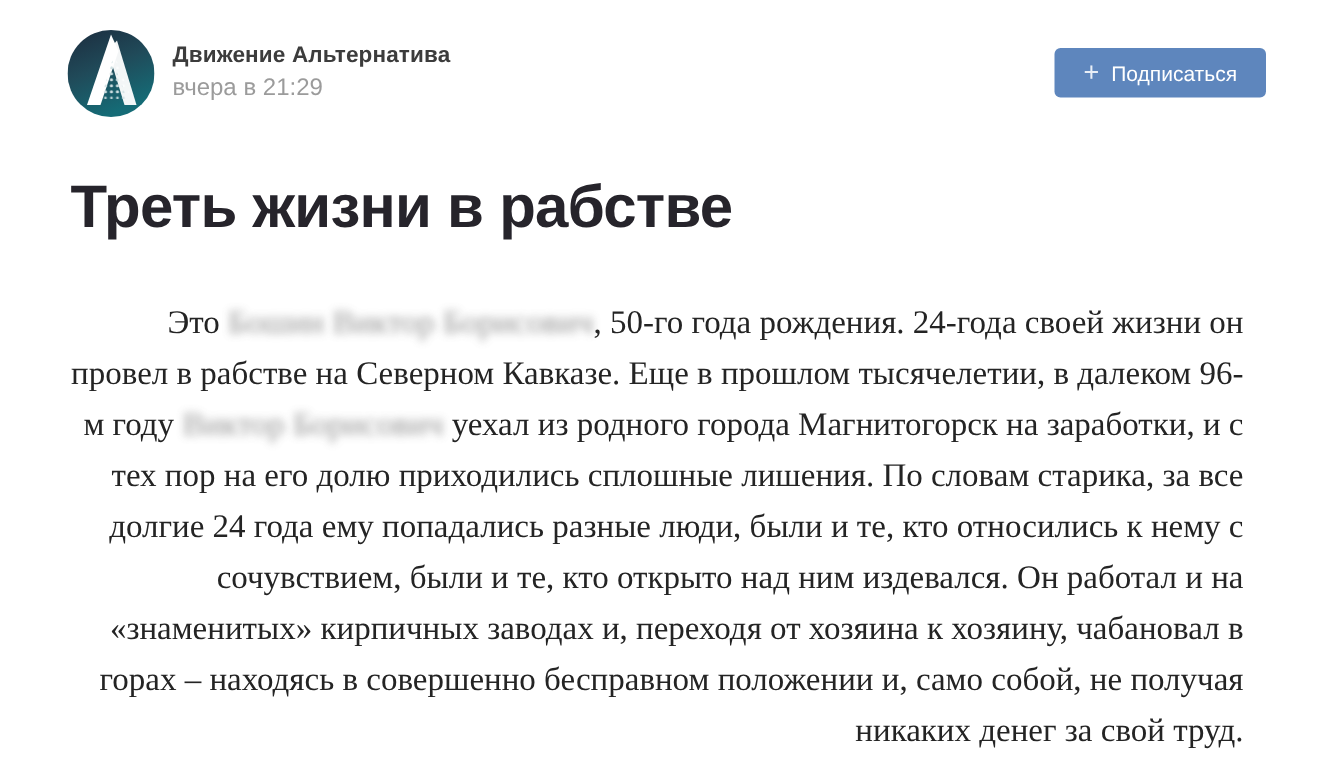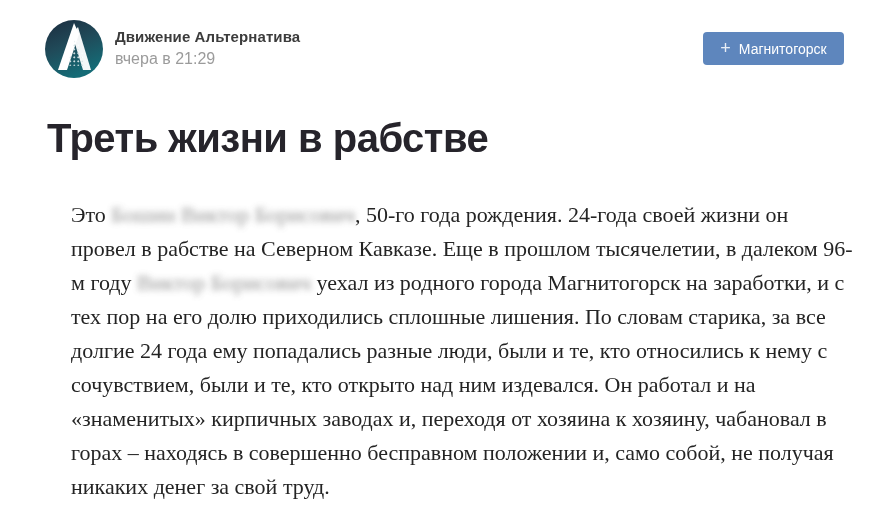--- a/index.html
+++ b/index.html
@@ -47,22 +47,21 @@
     position: absolute; left: 47px; top: 116px;
     font-size: 40px; font-weight: 700; color: #26242b;
     letter-spacing: -0.5px;
   }
   .article-body {
     position: absolute; left: 47px; top: 198px;
     width: 782px;
     font-family: "Liberation Serif", serif;
     font-size: 22px; line-height: 34px;
     color: #242424;
-    text-align: left;
-    margin-left: 24px;
+    text-align: right;
   }
   .article-body .blurred {
     filter: blur(3px);
     color: #7a7a7a;
     opacity: .8;
   }
 </style>
 </head>
 <body>
 
@@ -89,21 +88,21 @@
         <polygon points="30,20 40,46 22,46" fill="url(#dots)"></polygon>
       </svg>
     </div>
 
     <div class="group-name">Движение Альтернатива</div>
 
     <div class="post-time">вчера в 21:29</div>
 
     <button class="subscribe-btn">
       <span class="plus">+</span>
-      <span>Магнитогорск</span>
+      <span>Подписаться</span>
     </button>
   </div>
 
   <h1 class="article-title">Треть жизни в рабстве</h1>
 
   <p class="article-body"><span>Это </span><span class="blurred">Бошин Виктор Борисович</span><span>, 50-го года рождения. 24-года своей жизни он провел в рабстве на Северном Кавказе. Еще в прошлом тысячелетии, в далеком 96-м году </span><span class="blurred">Виктор Борисович</span><span> уехал из родного города Магнитогорск на заработки, и с тех пор на его долю приходились сплошные лишения. По словам старика, за все долгие 24 года ему попадались разные люди, были и те, кто относились к нему с сочувствием, были и те, кто открыто над ним издевался. Он работал и на «знаменитых» кирпичных заводах и, переходя от хозяина к хозяину, чабановал в горах – находясь в совершенно бесправном положении и, само собой, не получая никаких денег за свой труд.</span></p>
 
 </div>
 
 </body></html>

